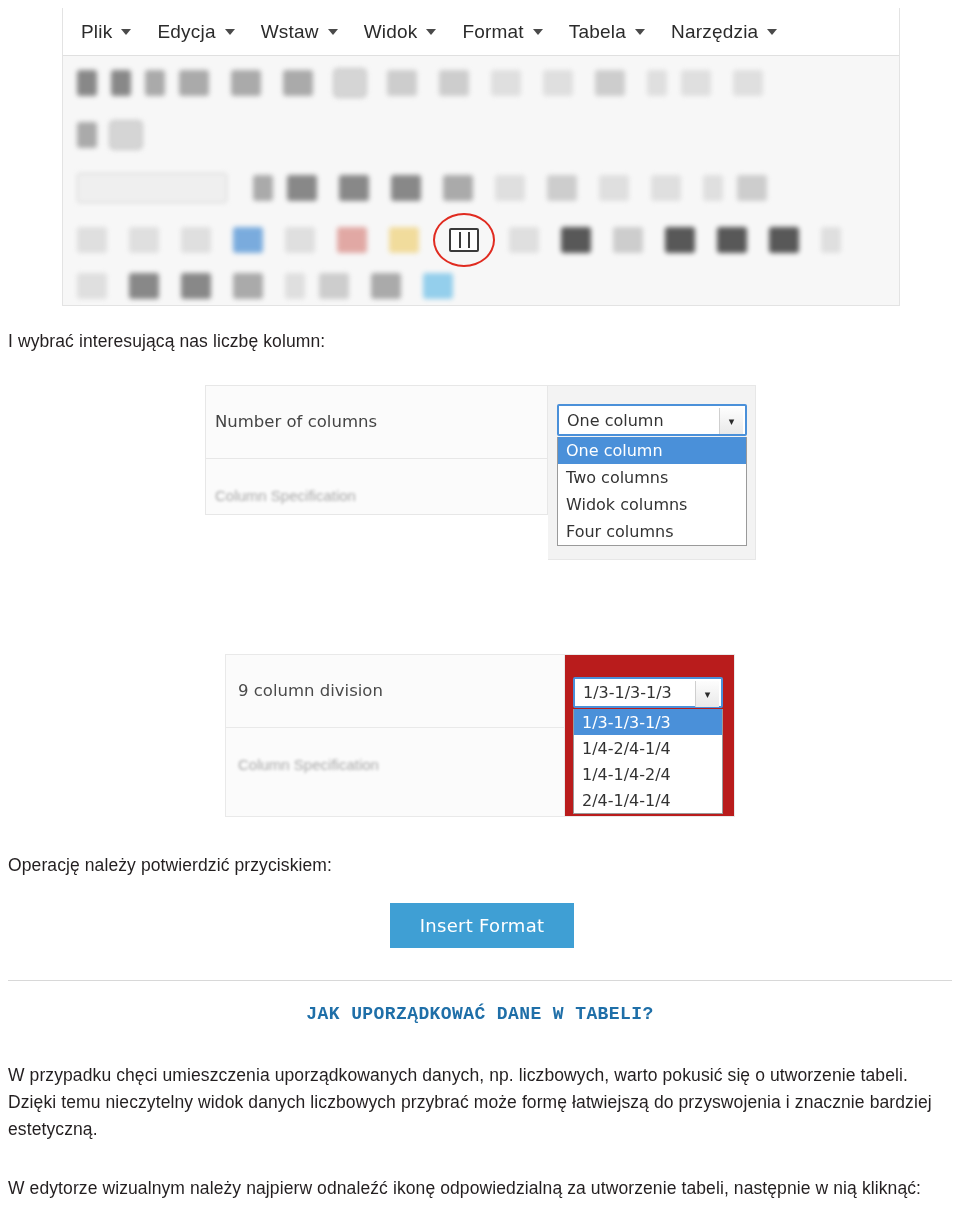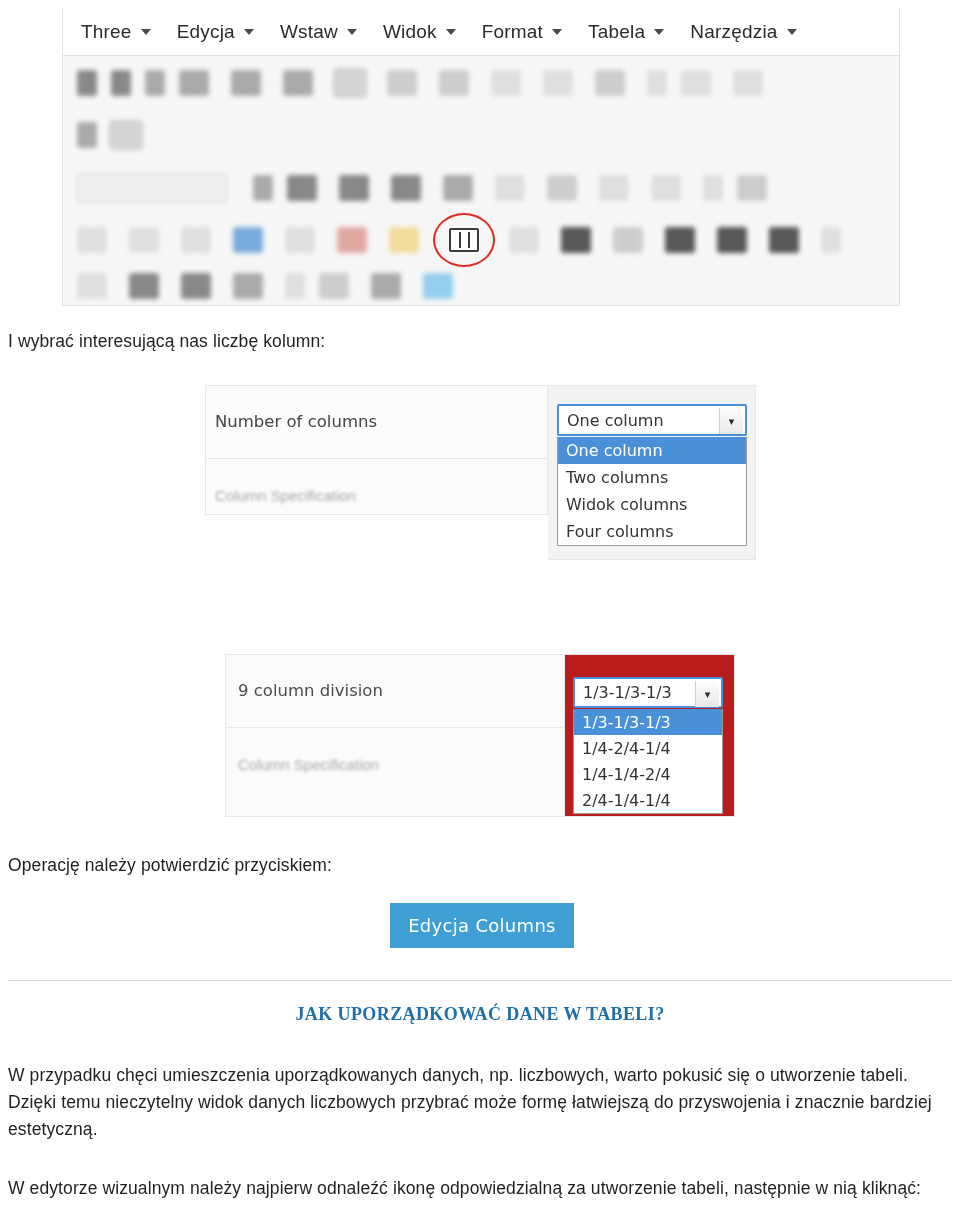--- a/index.html
+++ b/index.html
@@ -305,37 +305,37 @@
     position: absolute;
     left: 8px; top: 980px;
     width: 944px; height: 1px;
     background: #d8d8d8;
   }
   .section-head {
     position: absolute;
     left: 0; top: 1004px;
     width: 960px;
     text-align: center;
-    font-family: Liberation Serif, serif;
+    font-family: Liberation Mono, monospace;
     font-size: 18px;
     font-weight: bold;
     color: #1f6fa8;
     letter-spacing: .4px;
   }
 </style>
 </head>
 <body>
 
 <div class="page">
 
   <div class="toolbar-shot">
 
     <div class="menu-row">
       <div class="menu-item">
-        <span>Three</span>
+        <span>Plik</span>
         <span class="caret"></span>
       </div>
       <div class="menu-item">
         <span>Edycja</span>
         <span class="caret"></span>
       </div>
       <div class="menu-item">
         <span>Wstaw</span>
         <span class="caret"></span>
       </div>
@@ -466,21 +466,21 @@
         <div class="option selected">1/3-1/3-1/3</div>
         <div class="option">1/4-2/4-1/4</div>
         <div class="option">1/4-1/4-2/4</div>
         <div class="option">2/4-1/4-1/4</div>
       </div>
     </div>
   </div>
 
   <div class="body-text t3">Operację należy potwierdzić przyciskiem:</div>
 
-  <div class="insert-btn">Edycja Columns</div>
+  <div class="insert-btn">Insert Format</div>
 
   <div class="hr"></div>
   <div class="section-head">JAK UPORZĄDKOWAĆ DANE W TABELI?</div>
 
   <div class="body-text t5">W przypadku chęci umieszczenia uporządkowanych danych, np. liczbowych, warto pokusić się o utworzenie tabeli. Dzięki temu nieczytelny widok danych liczbowych przybrać może formę łatwiejszą do przyswojenia i znacznie bardziej estetyczną.</div>
   <div class="body-text t6">W edytorze wizualnym należy najpierw odnaleźć ikonę odpowiedzialną za utworzenie tabeli, następnie w nią kliknąć:</div>
 
 </div>
 
 </body></html>

